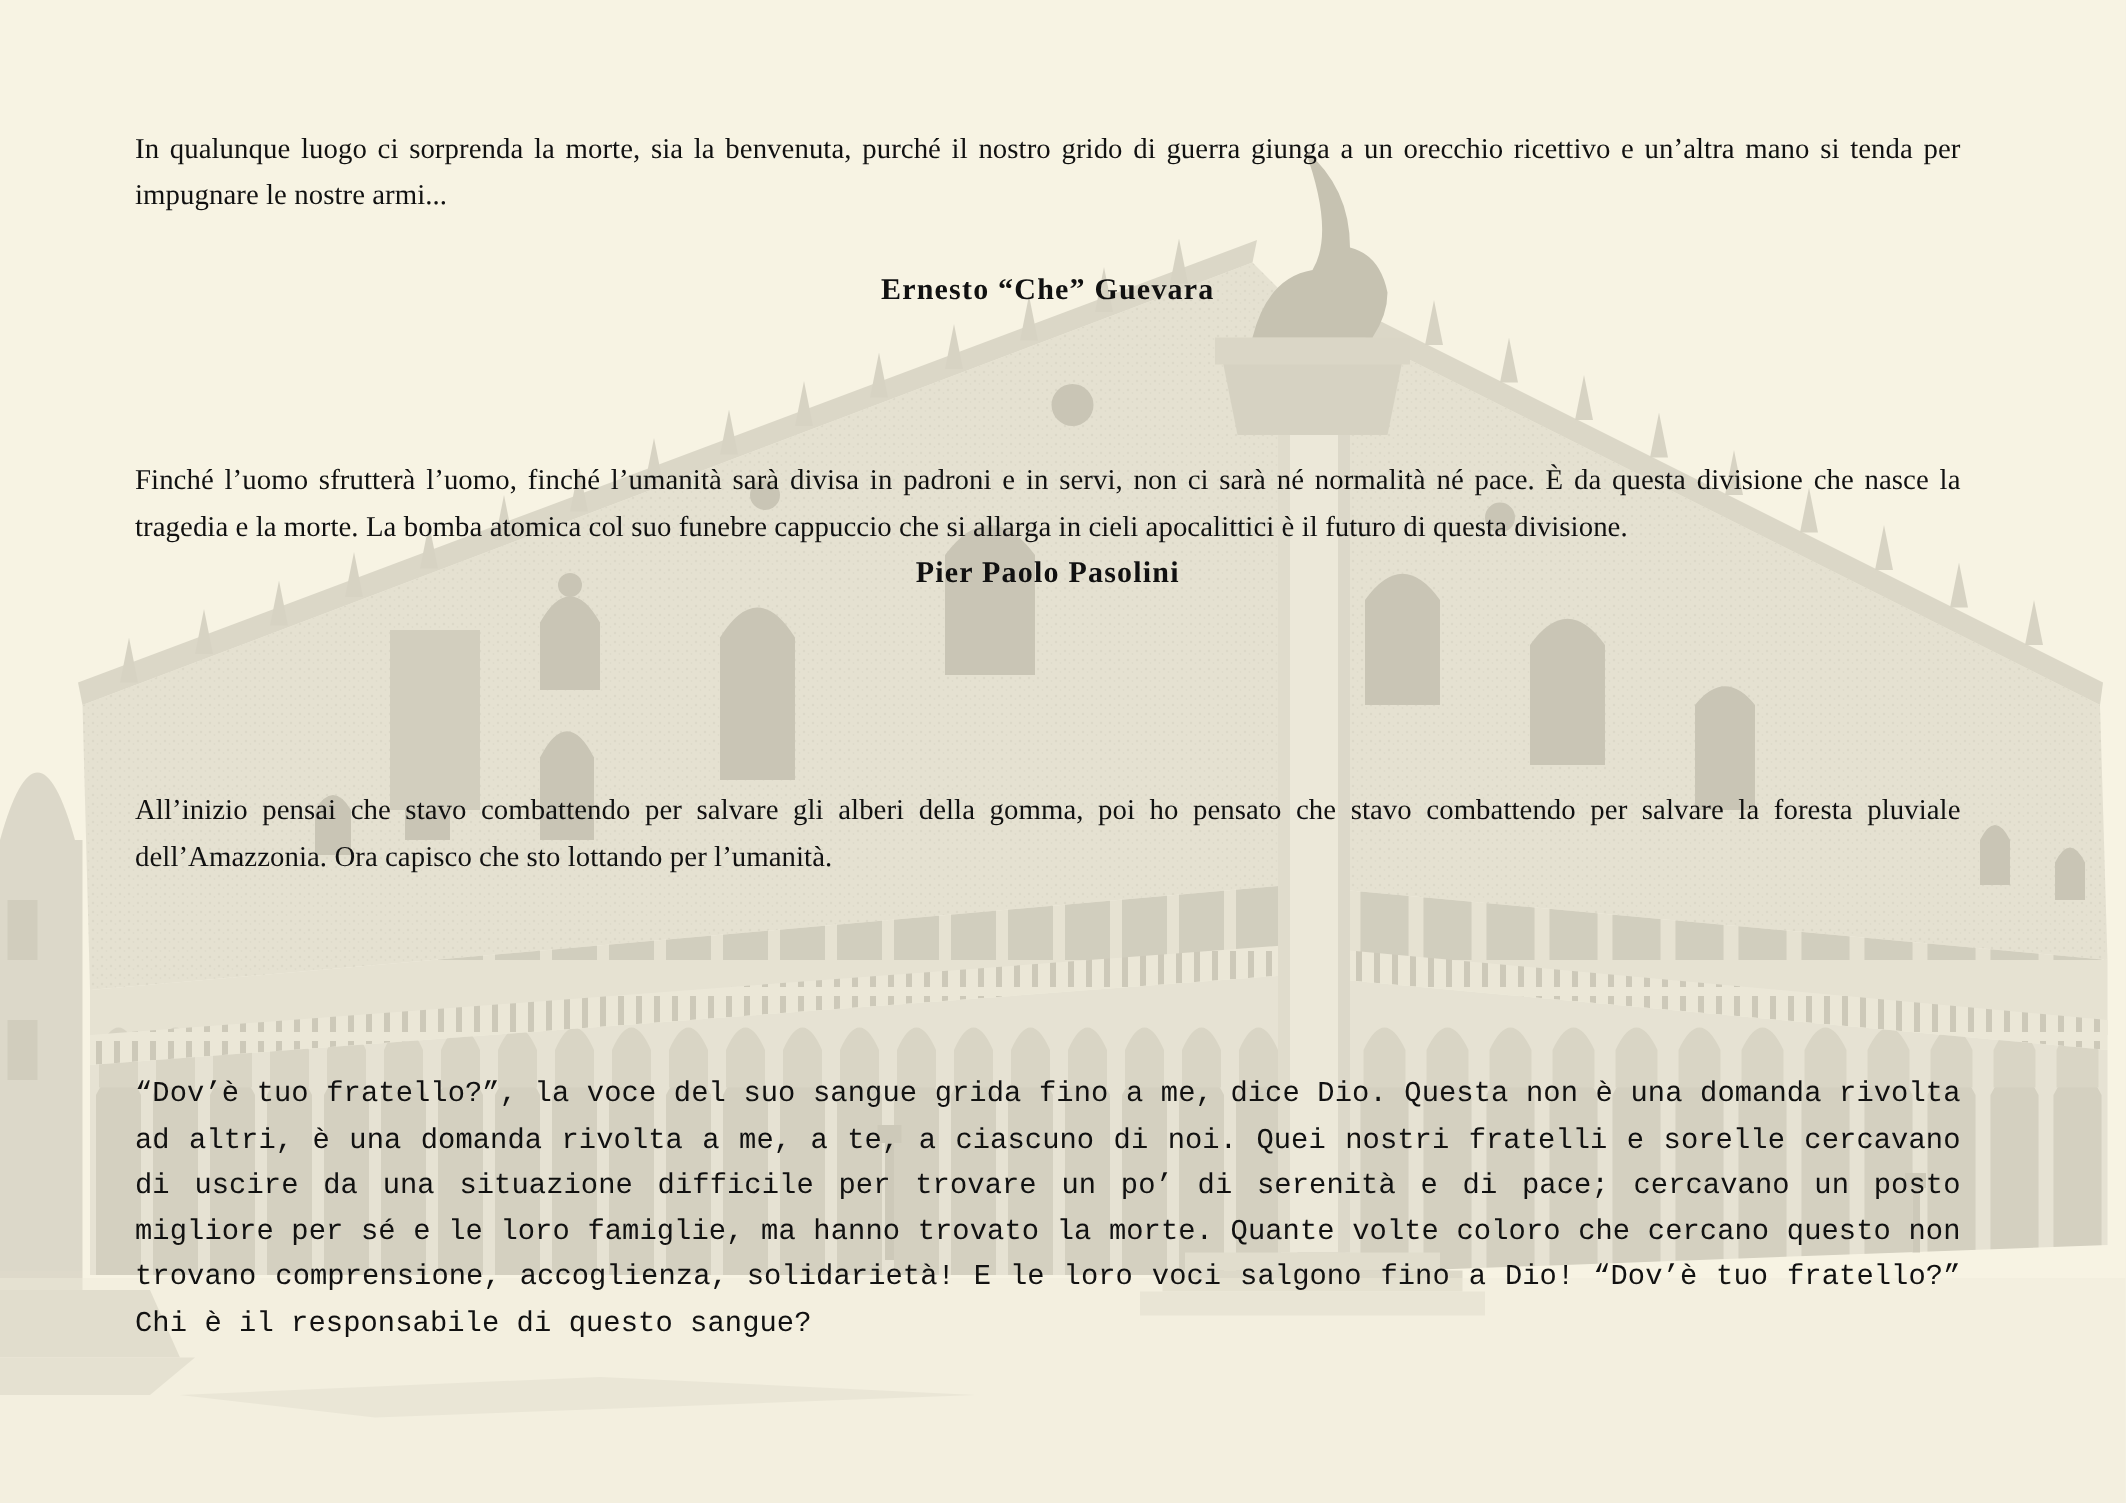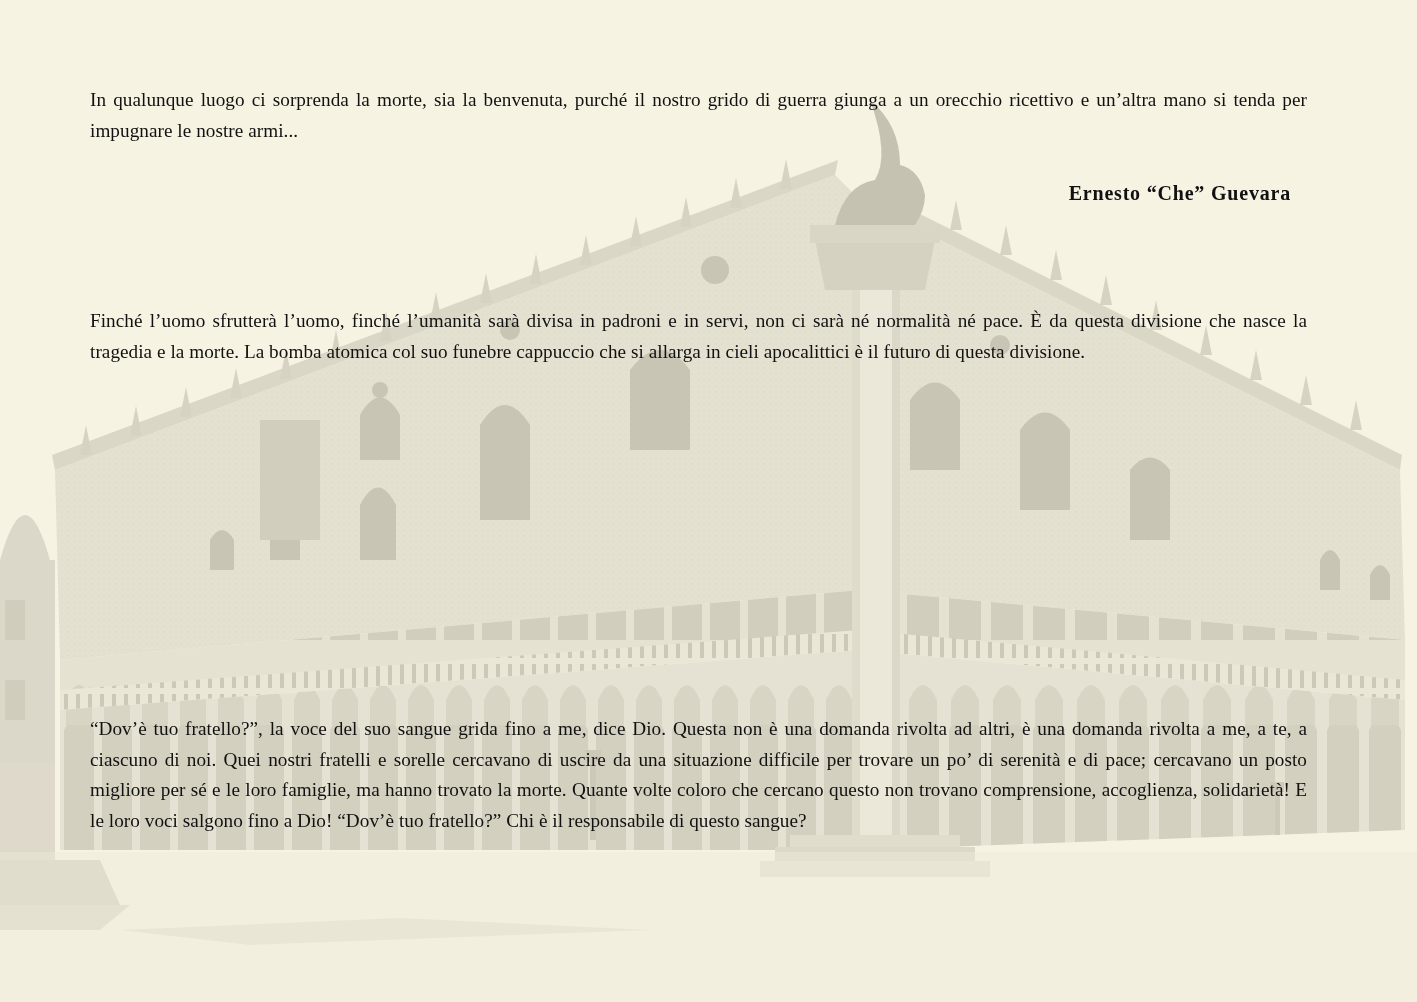--- a/index.html
+++ b/index.html
@@ -36,34 +36,34 @@
     .quote-text {
       margin: 0;
       font-size: 19.2px;
       line-height: 30.5px;
       text-align: justify;
       text-align-last: left;
       hyphens: manual;
       letter-spacing: 0.05px;
     }
     .quote-author {
-      margin: 16px;
-      text-align: right;
+      margin: 0;
+      text-align: center;
       font-weight: bold;
       font-size: 20px;
       letter-spacing: 0.8px;
       line-height: 30px;
     }
     #q1 { top: 85px; }
     #q1 .quote-author { margin-top: 32px; }
     #q2 { top: 306px; }
     #q2 .quote-author { margin-top: 0px; }
     #q3 { top: 526px; }
     #q3 .quote-author { margin-top: 0px; }
-    #q4 { top: 714px; }
+    #q4 { top: 714px; font-family: Liberation Mono, monospace; }
     #q4 .quote-author { margin-top: 9px; }
   </style>
 </head>
 <body>
 
 <svg class="bg-art" viewBox="0 0 1417 1002" xmlns="http://www.w3.org/2000/svg">
   <defs>
     <pattern id="arcadeL" x="60" y="640" width="38" height="210" patternUnits="userSpaceOnUse">
       <rect x="0" y="0" width="38" height="210" fill="#dcd8c9"></rect>
       <path d="M4 210 V90 Q19 60 34 90 V210 Z" fill="#bdb9aa"></path>
@@ -166,22 +166,24 @@
 
 <main class="content">
 
   <section class="quote-block" id="q1">
     <p class="quote-text">In qualunque luogo ci sorprenda la morte, sia la benvenuta, purché il nostro grido di guerra giunga a un orecchio ricettivo e un’altra mano si tenda per impugnare le nostre armi...</p>
     <p class="quote-author">Ernesto “Che” Guevara</p>
   </section>
 
   <section class="quote-block" id="q2">
     <p class="quote-text">Finché l’uomo sfrutterà l’uomo, finché l’umanità sarà divisa in padroni e in servi, non ci sarà né normalità né pace. È da questa di­visione che nasce la tragedia e la morte. La bomba atomica col suo funebre cappuccio che si allarga in cieli apocalittici è il futuro di questa divisione.</p>
+    <p class="quote-author">Pier Paolo Pasolini</p>
   </section>
 
   <section class="quote-block" id="q3">
+    <p class="quote-text">All’inizio pensai che stavo combattendo per salvare gli alberi della gomma, poi ho pensato che stavo combattendo per salvare la fo­resta pluviale dell’Amazzonia. Ora capisco che sto lottando per l’umanità.</p>
   </section>
 
   <section class="quote-block" id="q4">
     <p class="quote-text">“Dov’è tuo fratello?”, la voce del suo sangue grida fino a me, dice Dio. Questa non è una domanda rivolta ad altri, è una domanda rivolta a me, a te, a ciascuno di noi. Quei nostri fratelli e sorelle cercavano di uscire da una situazione difficile per trovare un po’ di serenità e di pace; cercavano un posto migliore per sé e le loro famiglie, ma hanno trovato la morte. Quante volte coloro che cercano questo non trovano comprensione, accoglienza, solidarietà! E le loro voci salgono fino a Dio! “Dov’è tuo fratello?” Chi è il responsabile di questo sangue?</p>
   </section>
 
 </main>
 
 </body></html>

